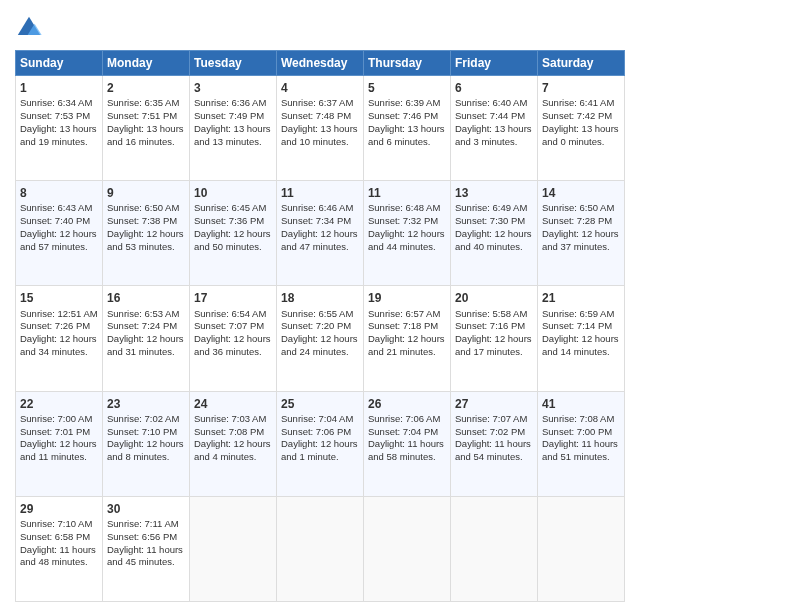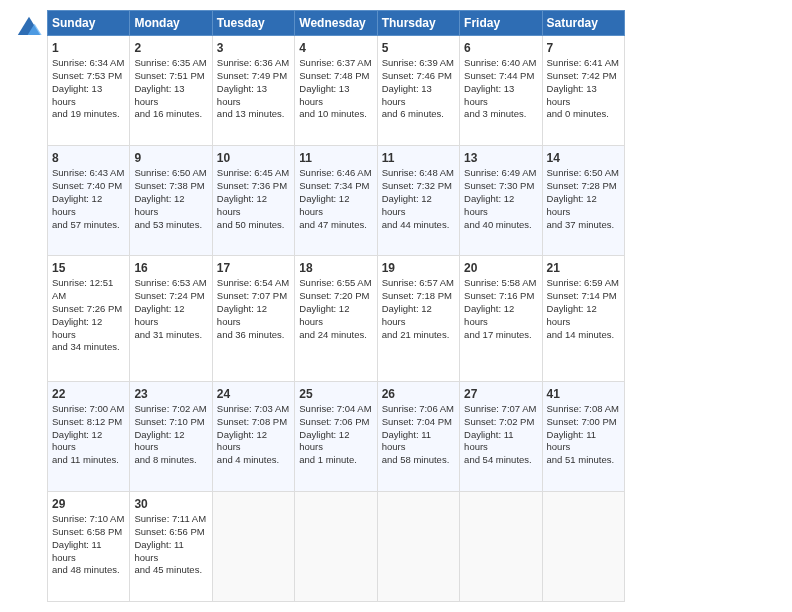--- a/index.html
+++ b/index.html
@@ -7,21 +7,21 @@
       width: 792px;
       height: 612px;
       font-family: Arial, sans-serif;
       background: #fff;
       overflow: hidden;
     }
     .page {
       width: 640px;
       height: 612px;
       display: flex;
-      flex-direction: row;
+      flex-direction: column;
       padding: 10px 15px 10px 15px;
     }
     .header {
       display: flex;
       align-items: flex-start;
       justify-content: space-between;
       margin-bottom: 8px;
     }
     .logo {
       display: flex;
@@ -283,21 +283,21 @@
             <div>Sunrise: 6:59 AM</div>
             <div>Sunset: 7:14 PM</div>
             <div>Daylight: 12 hours</div>
             <div>and 14 minutes.</div>
           </td>
         </tr>
         <tr>
           <td>
             <span class="day-num">22</span>
             <div>Sunrise: 7:00 AM</div>
-            <div>Sunset: 8:12 PM</div>
+            <div>Sunset: 7:01 PM</div>
             <div>Daylight: 12 hours</div>
             <div>and 11 minutes.</div>
           </td>
           <td>
             <span class="day-num">23</span>
             <div>Sunrise: 7:02 AM</div>
             <div>Sunset: 7:10 PM</div>
             <div>Daylight: 12 hours</div>
             <div>and 8 minutes.</div>
           </td>

